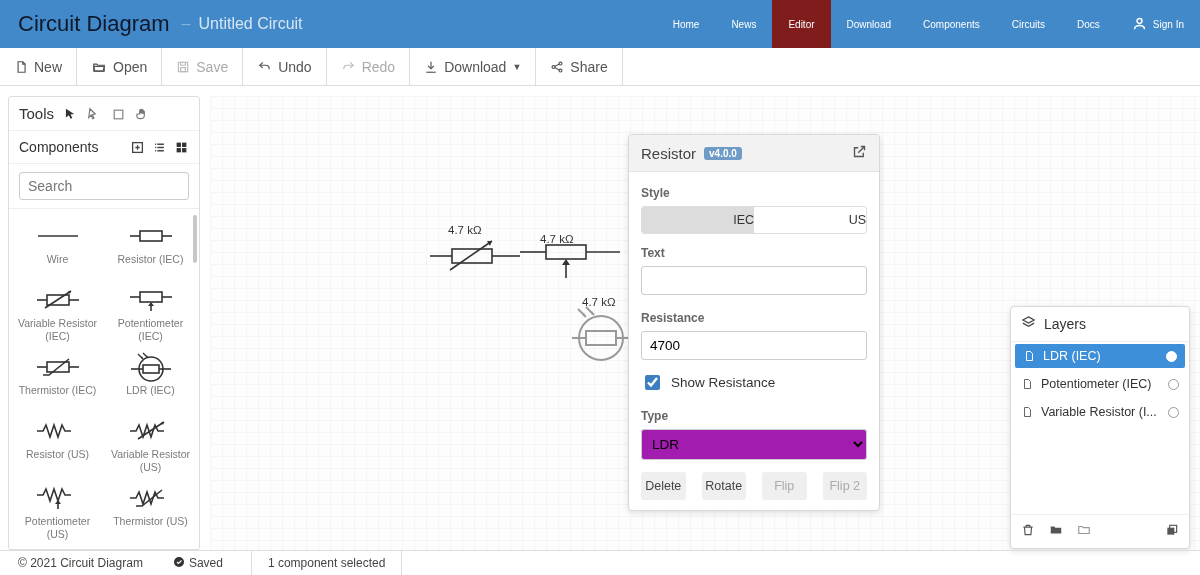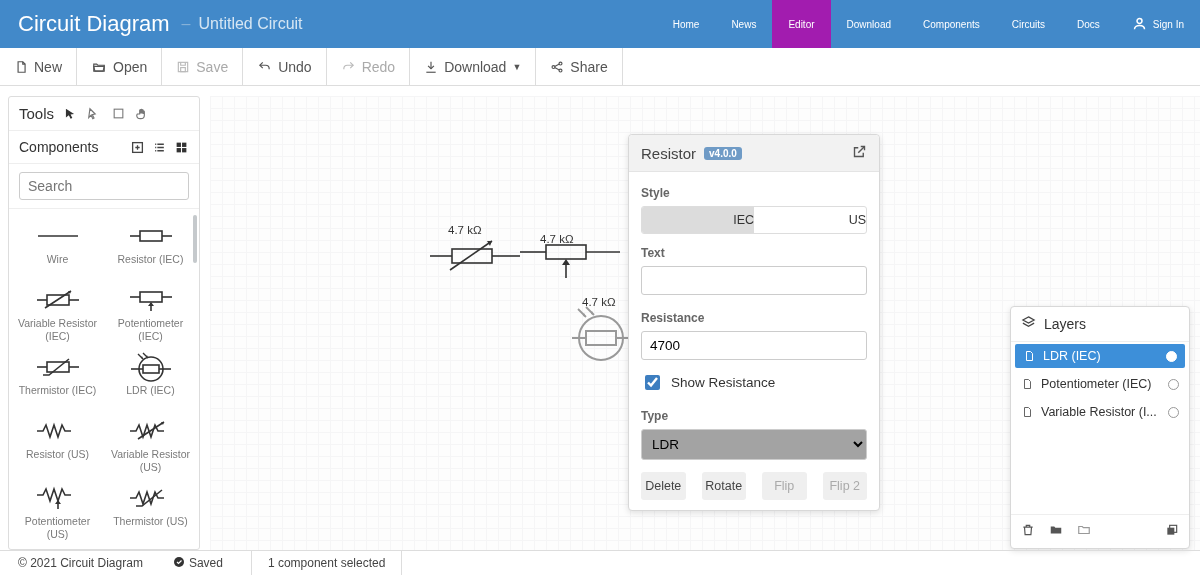--- a/index.html
+++ b/index.html
@@ -1,44 +1,44 @@
 <!DOCTYPE html>
 <html><head>
 <meta charset="utf-8">
 <style>
   * { box-sizing: border-box; }
   html, body { margin:0; padding:0; font-family: "Helvetica Neue", Helvetica, Arial, sans-serif; font-size:14px; color:#333; }
   body { width:1200px; height:575px; overflow:hidden; background:#fff; position:relative; }
 
   
   .topnav { background:#4289c9; color:#fff; height:48px; display:flex; align-items:center; padding:0 0 0 18px; }
-  .brand { font-size:22px; font-weight:400; color:#ffffff; }
+  .brand { font-size:22px; font-weight:400; color:#0f172a; }
   .brand-sub { font-size:16px; color:#d6e6f3; margin-left:12px; }
   .brand-sub .dash { color:#87b2d8; margin-right:8px; }
   .nav-spacer { flex:1; }
   .nav-item { padding:16px 16px; height:48px; display:flex; align-items:center; color:#fff; font-size:10px; cursor:pointer; }
-  .nav-item.active { background:#a21caf; }
+  .nav-item.active { background:#7f1d1d; }
   .signin { display:flex; align-items:center; gap:6px; }
 
   
   .toolbar { height:38px; border-bottom:1px solid #ddd; display:flex; align-items:stretch; background:#fff; }
   .tb-btn { display:flex; align-items:center; gap:6px; padding:0 14px; border-right:1px solid #ddd; color:#555; cursor:pointer; font-size:14px; }
   .tb-btn.disabled { color:#aaa; }
   .tb-btn svg { flex:none; }
   .tb-nobr { border-right:none; }
 
   
   .main { position:absolute; top:86px; bottom:25px; left:0; right:0; }
   .statusbar { position:absolute; bottom:0; left:0; right:0; height:25px; border-top:1px solid #ddd; display:flex; align-items:center; font-size:12px; color:#444; }
   .status-left { padding:0 28px 0 18px; border-right:1px solid #ddd; display:flex; align-items:center; gap:30px; height:100%; background:#fff; min-width:200px;}
   .status-sel { padding:0 16px; border-right:1px solid #ddd; height:100%; display:flex; align-items:center; }
 
   
   .leftpanel { position:absolute; left:8px; top:10px; bottom:0; width:192px; border:1px solid #ddd; border-radius:3px; background:#fff; overflow:hidden; display:flex; flex-direction:column; }
-  .lp-head { display:flex; align-items:center; gap:8px; padding:8px 10px; border-bottom:1px solid #eee; }
+  .lp-head { display:flex; align-items:flex-end; gap:8px; padding:8px 10px; border-bottom:1px solid #eee; }
   .lp-head-title { font-size:15px; }
   .tool-ic { width:16px; height:16px; display:flex; align-items:center; justify-content:center; color:#333; }
   .lp-comp { padding:8px 10px; border-bottom:1px solid #eee; display:flex; align-items:center; }
   .lp-comp-title { font-size:14px; flex:1; }
   .lp-search { padding:8px 10px; border-bottom:1px solid #eee; }
   .lp-search input { width:100%; padding:5px 8px; border:1px solid #ccc; border-radius:3px; font-size:14px; color:#777; }
   .lp-grid { flex:1; overflow-y:auto; padding:6px 2px; position:relative; }
   .lp-row { display:flex; }
   .lp-cell { width:50%; display:flex; flex-direction:column; align-items:center; padding:6px 2px 4px; cursor:pointer; }
   .lp-cell .thumb { width:60px; height:30px; display:flex; align-items:center; justify-content:center; }
@@ -64,21 +64,21 @@
   .prop-head-title { font-size:15px; color:#444; }
   .ver { background:#6f9bc6; color:#fff; font-size:10px; padding:1px 5px; border-radius:3px; font-weight:bold;}
   .prop-body { padding:10px 12px 2px; }
   .field-label { font-size:12px; color:#666; margin:4px 0 6px; font-weight:bold;}
   .seg { display:flex; border:1px solid #ddd; border-radius:3px; overflow:hidden; margin-bottom:12px; }
   .seg div { flex:1; text-align:right; padding:6px 0; font-size:12.5px; cursor:pointer; }
   .seg .active { background:#dcdcdc; }
   .txt-input { width:100%; border:1px solid #ccc; border-radius:3px; padding:6px 8px; font-size:13.5px; margin-bottom:12px; }
   .checkbox-row { display:flex; align-items:center; gap:8px; margin-bottom:16px; }
   .checkbox-row input { accent-color:#3d7ec0; width:15px; height:15px; }
-  .sel { width:100%; border:1px solid #ccc; border-radius:3px; padding:6px 6px; font-size:13.5px; background:#a3a3a3; }
+  .sel { width:100%; border:1px solid #ccc; border-radius:3px; padding:6px 6px; font-size:13.5px; background:#a21caf; }
   .prop-foot { display:flex; gap:16px; padding:10px 12px; }
   .btn { flex:1; background:#efefef; border-radius:3px; text-align:center; padding:7px 0; font-size:12.5px; color:#444; cursor:pointer; }
   .btn.disabled { color:#aaa; }
 
   
   .layers { position:absolute; right:10px; top:220px; width:180px; background:#fff; border:1px solid #d8d8d8; border-radius:4px; box-shadow:0 2px 6px rgba(0,0,0,0.12); }
   .layers-head { padding:8px 10px; display:flex; align-items:center; gap:8px; border-bottom:1px solid #eee; font-size:14px; }
   .layer-item { padding:7px 10px; display:flex; align-items:center; gap:8px; font-size:12.5px; }
   .layer-item.active { background:#3d8fd9; color:#fff; border-radius:2px; margin:2px 4px; padding:5px 8px;}
   .radio { width:11px; height:11px; border:1.4px solid #999; border-radius:50%; margin-left:auto; }

